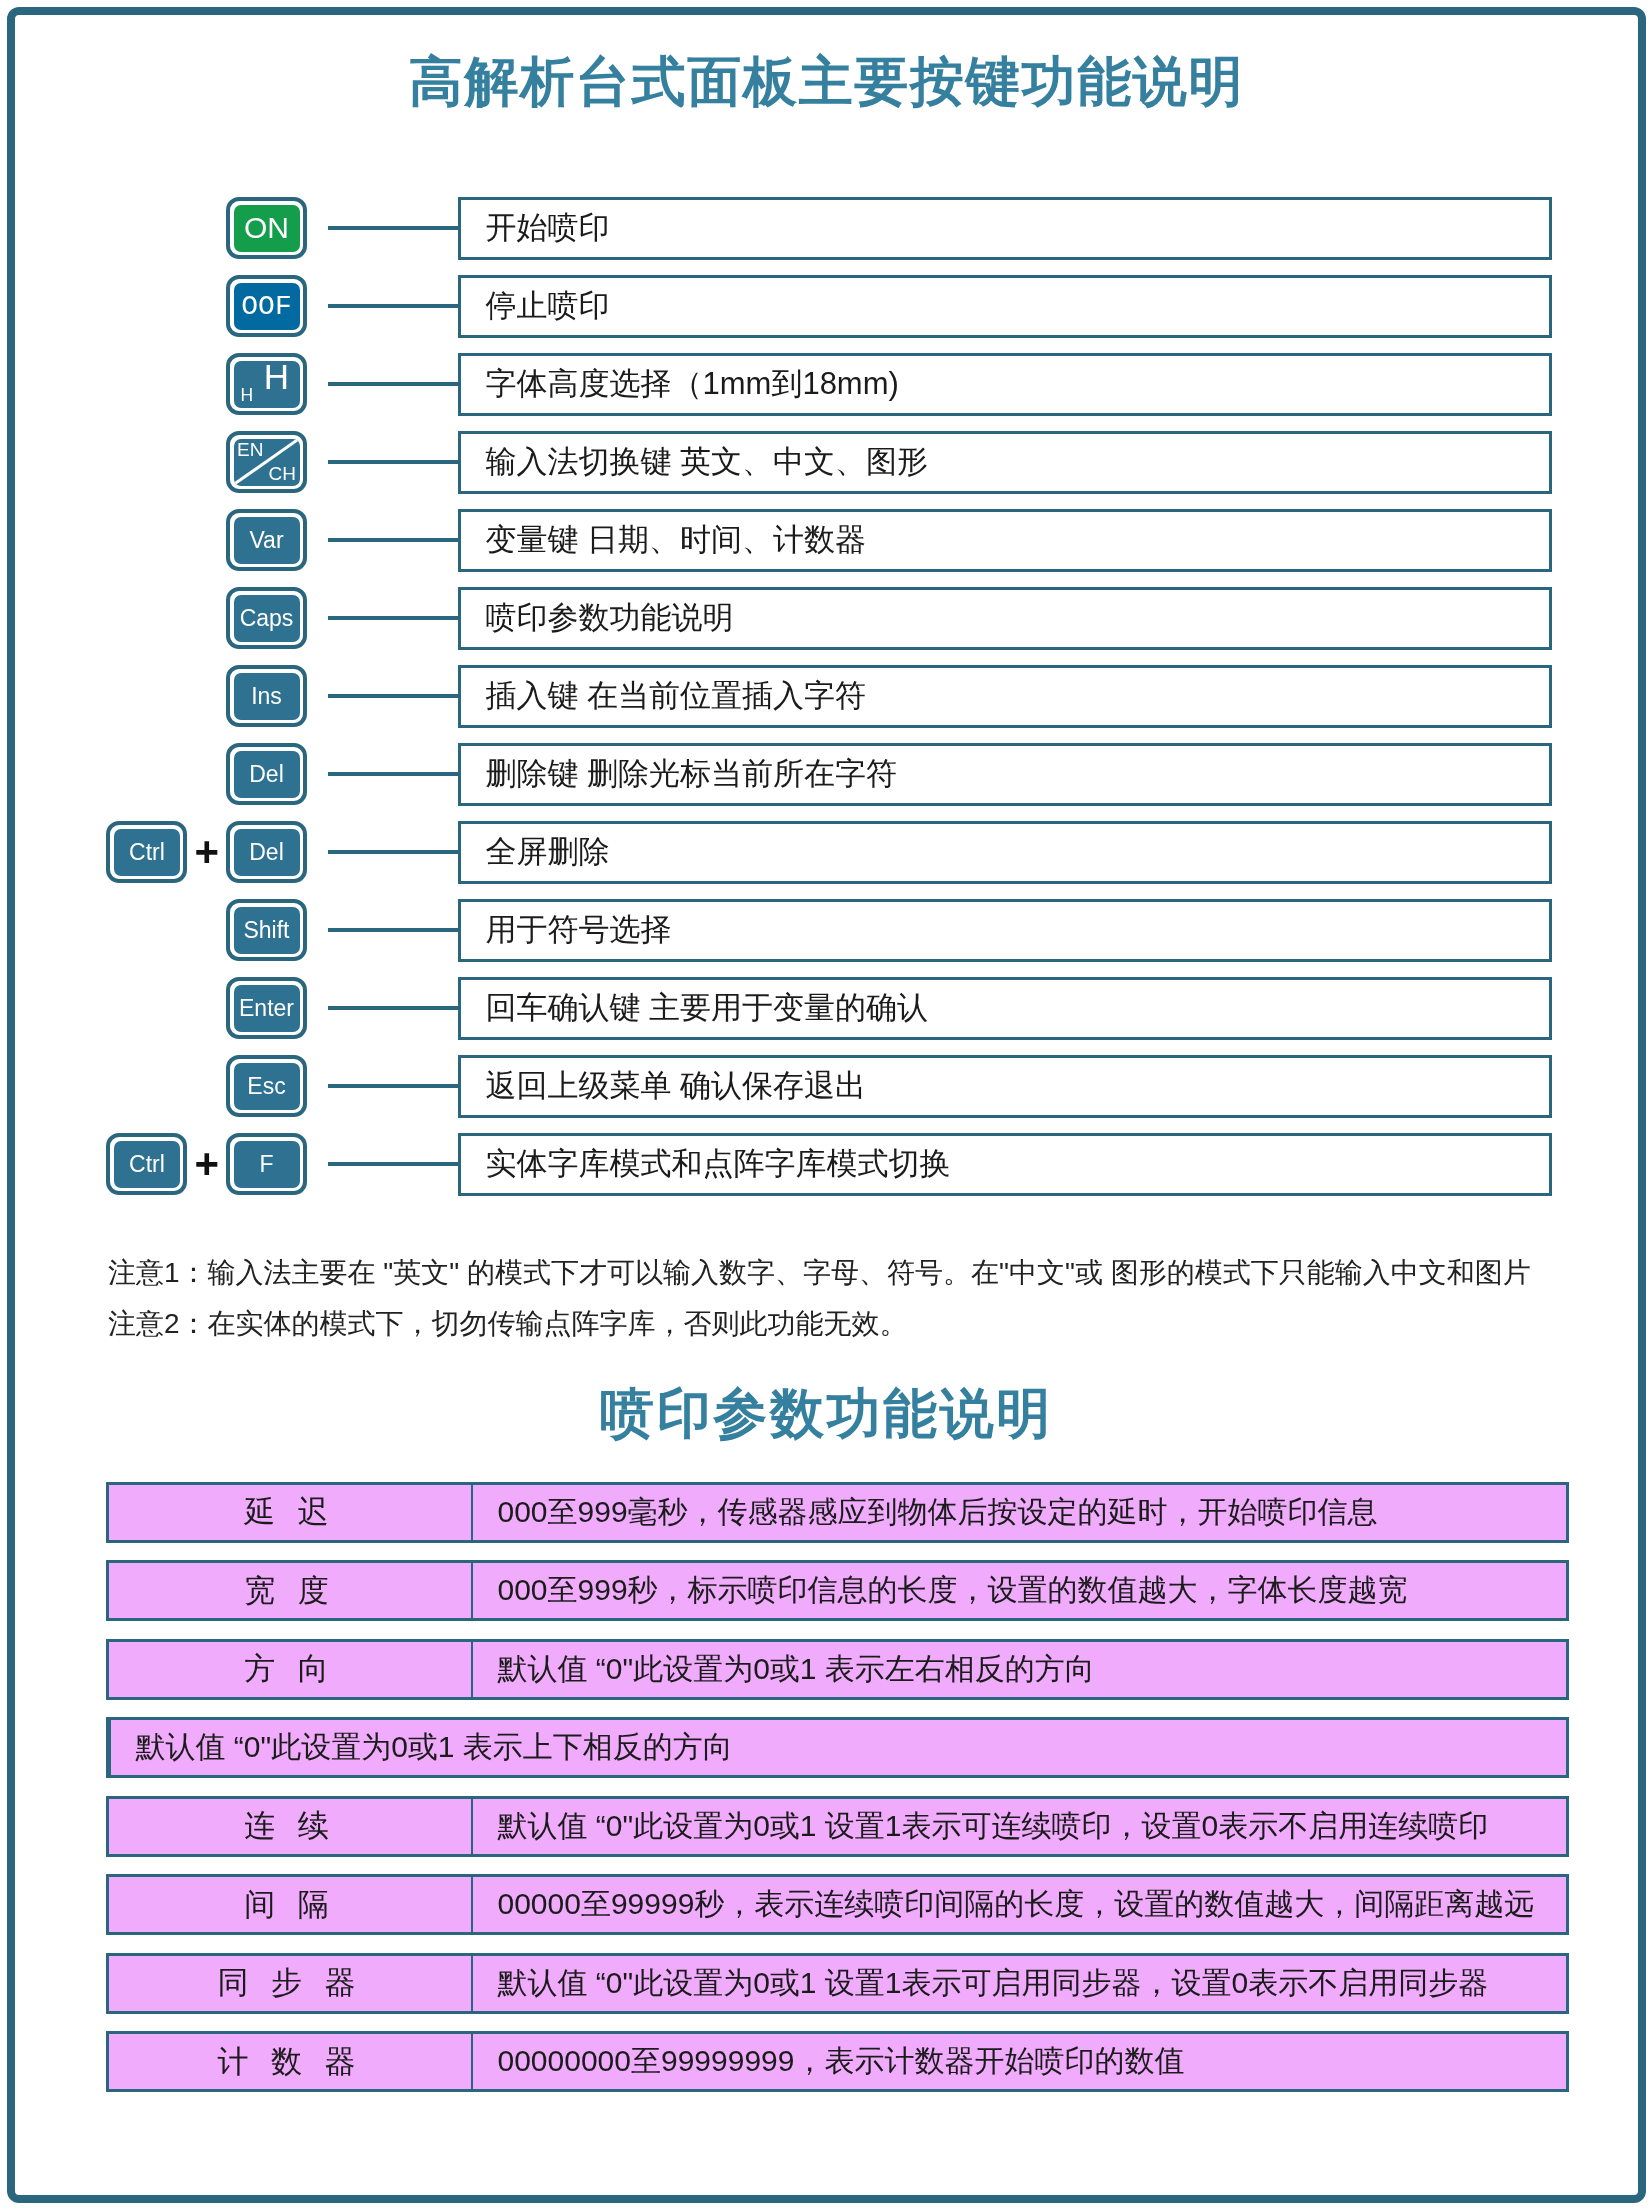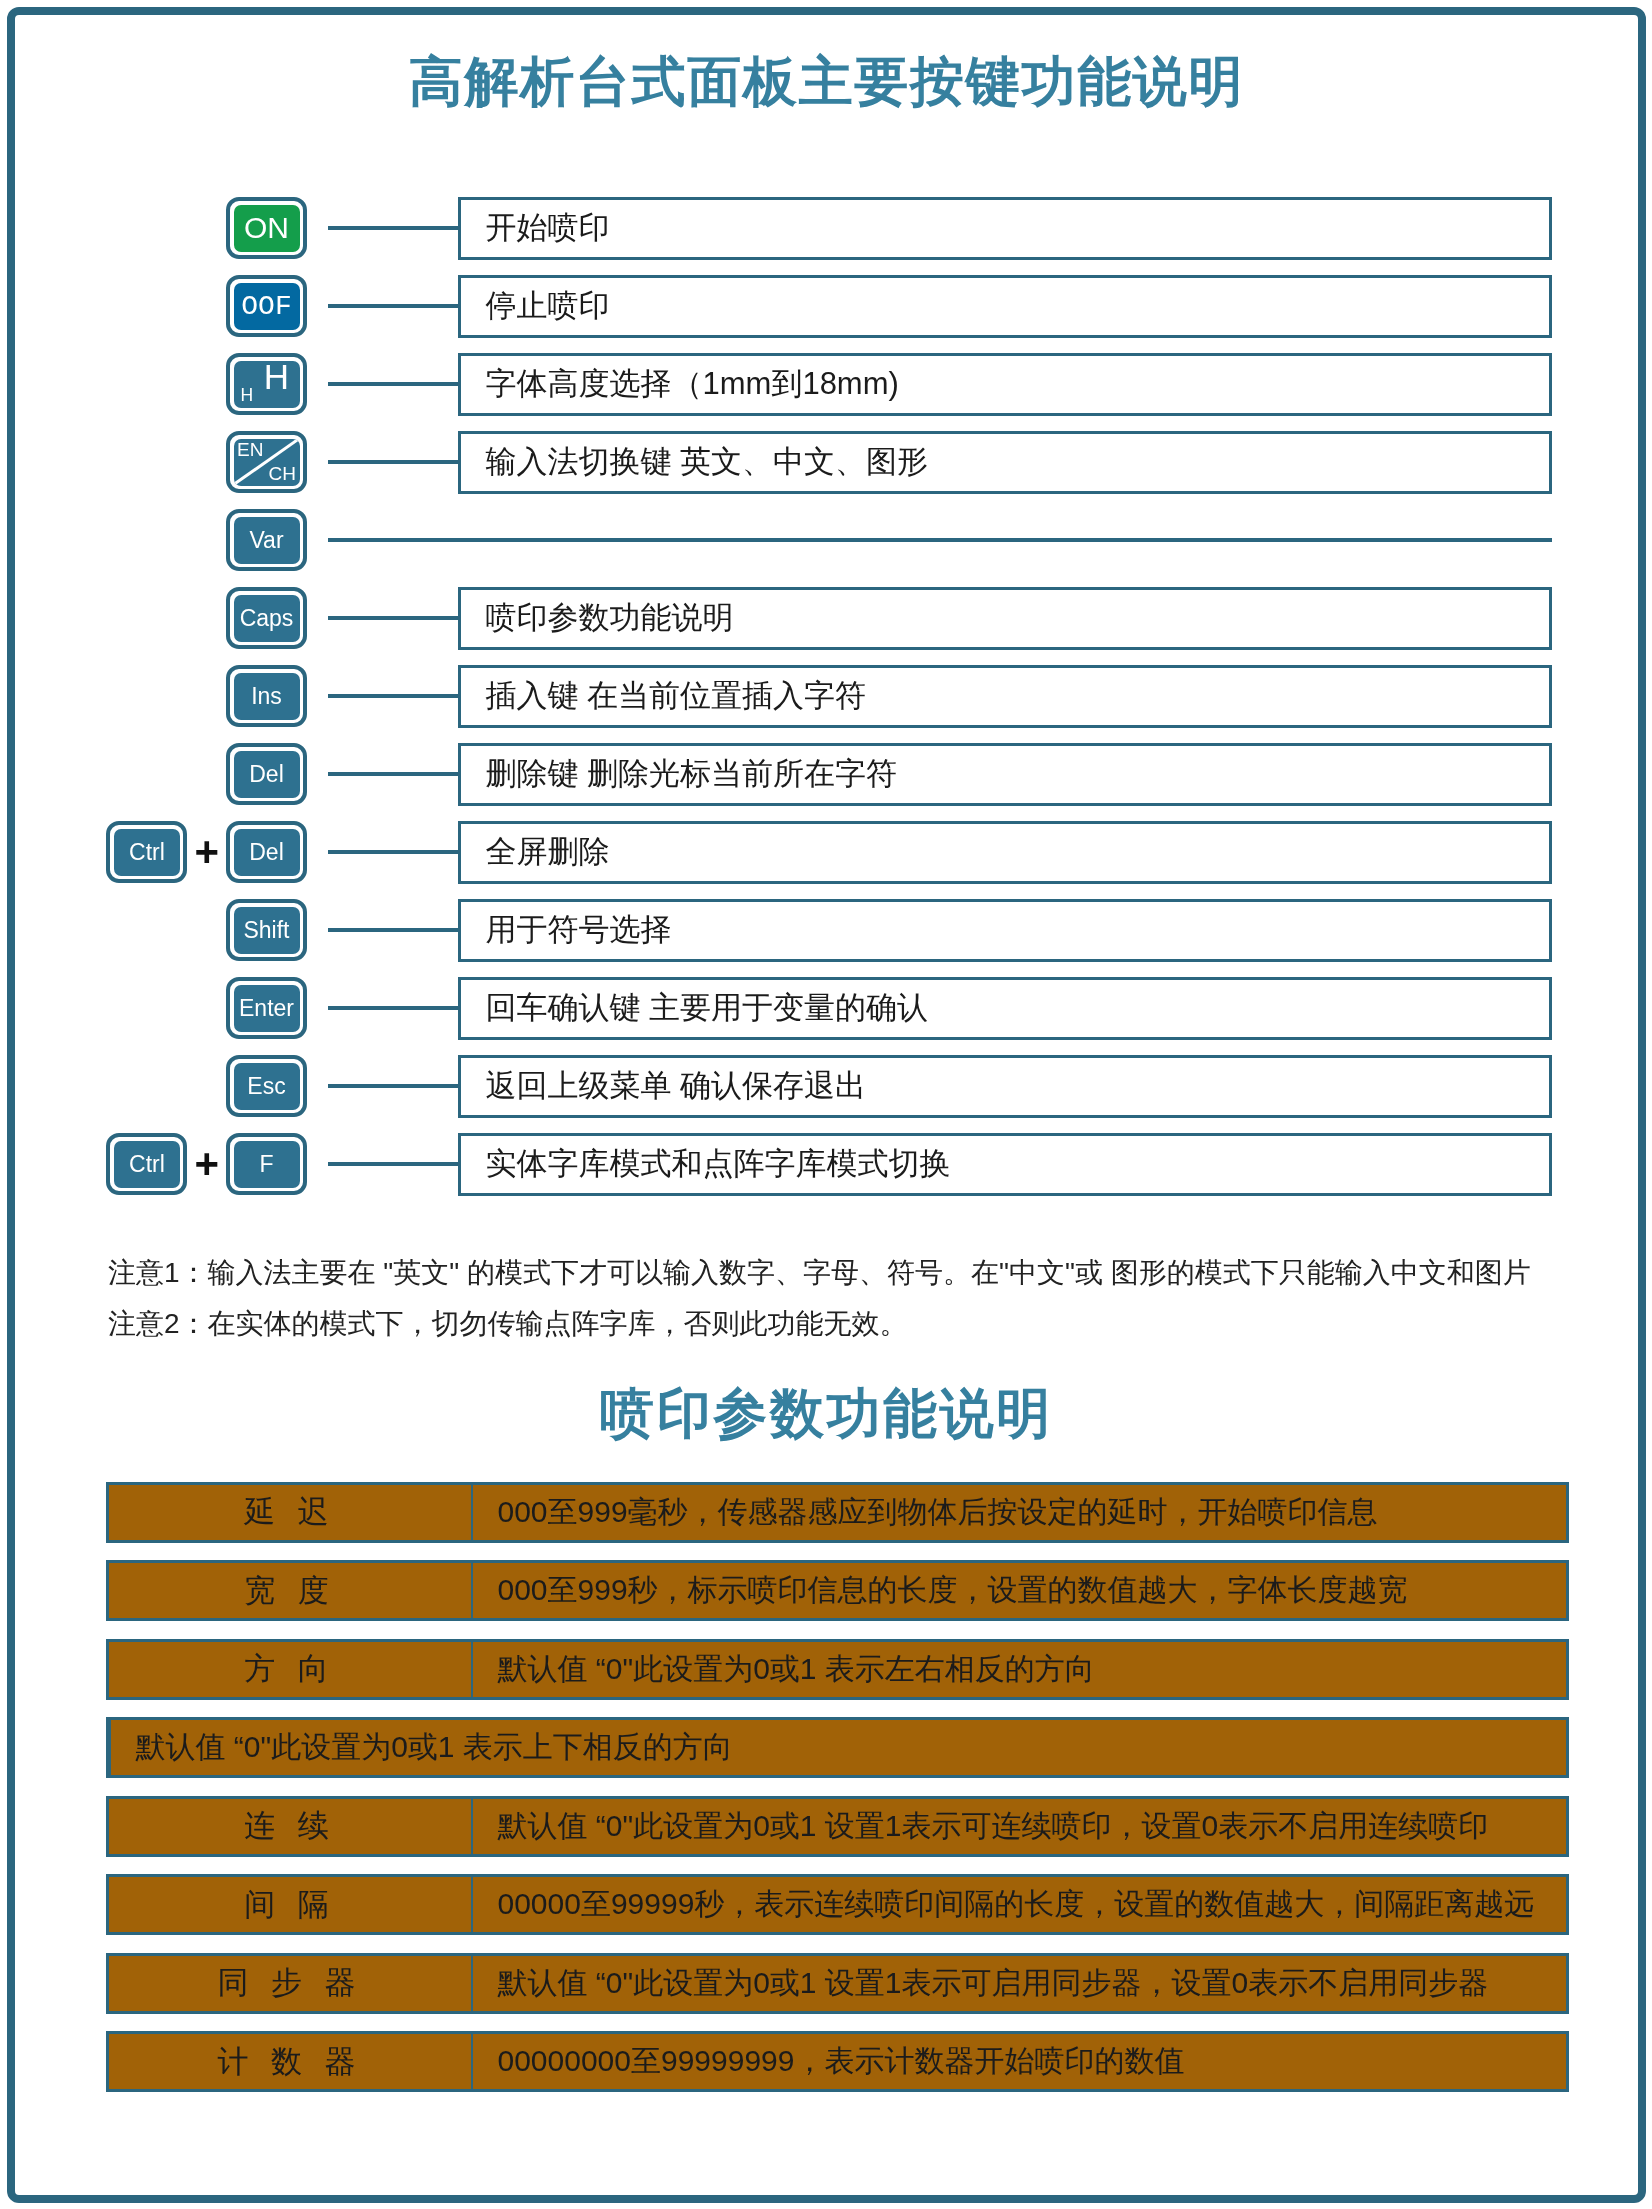--- a/index.html
+++ b/index.html
@@ -77,21 +77,21 @@
     font-size:54px;
     font-weight:bold;
     letter-spacing:2.6px;
     line-height:1.15;
   }
   .params { margin:37px 69px 0 91px; }
   .prow {
     box-sizing:border-box;
     height:61px;
     border:3.5px solid #2b667f;
-    background:#a16207;
+    background:#f0abfc;
     display:flex;
     margin-bottom:17.5px;
   }
   .plabel {
     flex:none; width:362px;
     display:flex; align-items:center; justify-content:center;
     font-size:31px; color:#1b1b1b; letter-spacing:7px;
   }
   .pdesc {
     flex:1;
@@ -165,20 +165,23 @@
   </div>
       <div class="krow">
     <div class="kcell">
           <div class="key">
             <div class="key-face">
               <span class="key-label">Var</span>
             </div>
           </div>
         </div>
     <div class="kline"></div>
+    <div class="kdesc">
+      <span class="kdesc-text">变量键 日期、时间、计数器</span>
+    </div>
   </div>
       <div class="krow">
     <div class="kcell">
           <div class="key">
             <div class="key-face">
               <span class="key-label">Caps</span>
             </div>
           </div>
         </div>
     <div class="kline"></div>

